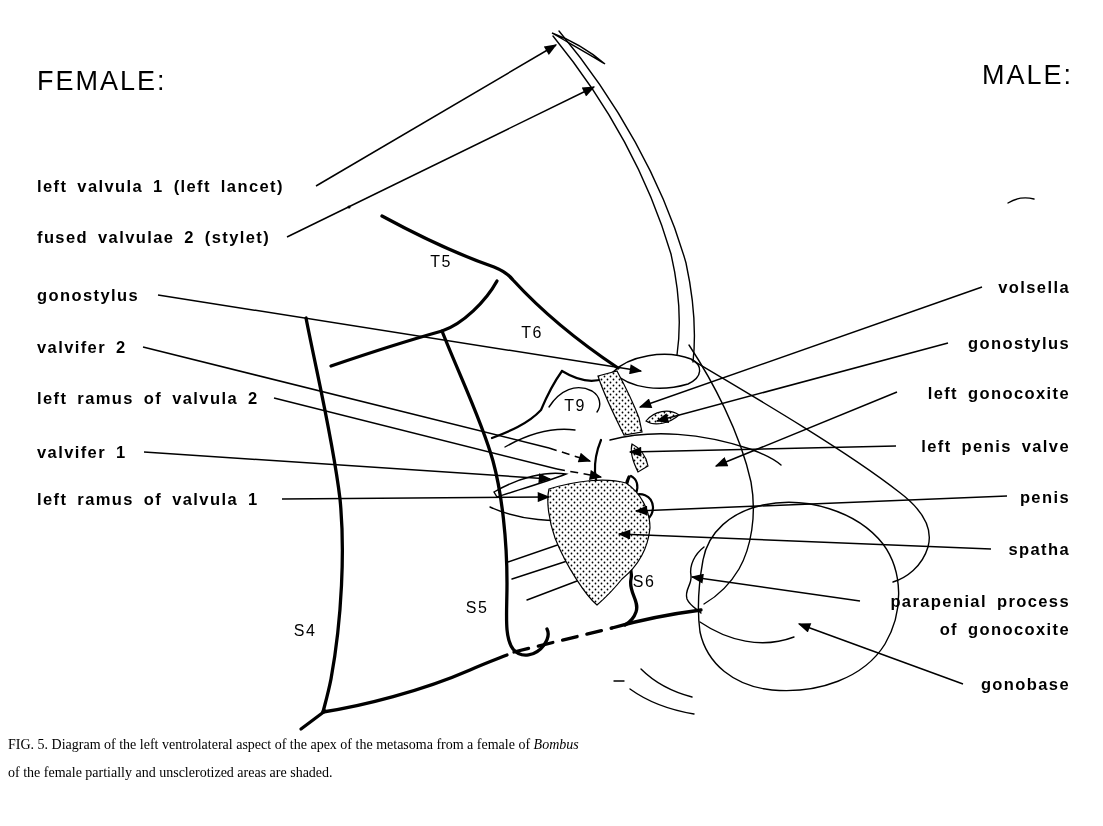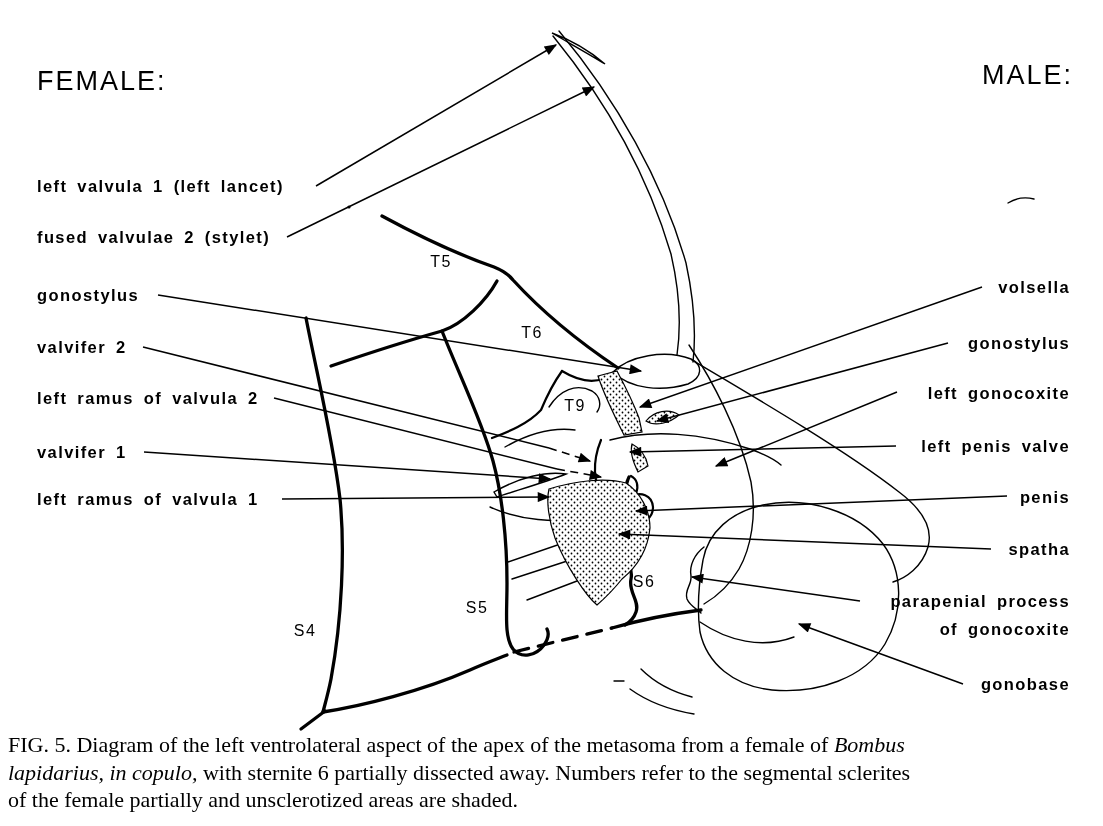--- a/index.html
+++ b/index.html
@@ -12,21 +12,21 @@
   .seg-label{font-size:16px;letter-spacing:1.5px;text-anchor:middle;}
   .ink{stroke:#000;fill:none;}
   .thick{stroke-width:3.3;stroke-linecap:round;}
   .med{stroke-width:2.2;stroke-linecap:round;}
   .thin{stroke-width:1.4;stroke-linecap:round;}
   .leader{stroke:#000;stroke-width:1.5;fill:none;}
   .leader.dashed{stroke-dasharray:8 5.5;}
   .dash-thick{stroke-dasharray:15 10;}
   .stippled{fill:url(#stipple);stroke:#000;stroke-width:1.2;}
   #caption{position:absolute;left:8px;top:731px;width:1090px;
-           font-family:"Liberation Serif",serif;font-size:22px;line-height:27.5px;color:#000;}
+           font-family:"Liberation Serif",serif;font-size:14px;line-height:27.5px;color:#000;}
   #caption .cap-line{white-space:nowrap;}
   .it{font-style:italic;}
 </style>
 </head>
 <body>
 
 <div id="page">
 
   <svg width="1103" height="735" viewBox="0 0 1103 735" xmlns="http://www.w3.org/2000/svg">
     <defs>
@@ -138,17 +138,16 @@
       <text class="seg-label" x="575" y="411">T9</text>
       <text class="seg-label" x="305" y="636">S4</text>
       <text class="seg-label" x="477" y="613">S5</text>
       <text class="seg-label" x="644" y="587">S6</text>
     </g>
   </svg>
 
   
   <div id="caption">
     <div class="cap-line"><span>FIG. 5. Diagram of the left ventrolateral aspect of the apex of the metasoma from a female of </span><span class="it">Bombus</span></div>
-    <div class="cap-line"><span class="it">lapidarius, in copulo,</span><span> with sternite 6 partially dissected away. Numbers refer to the segmental sclerites</span></div>
     <div class="cap-line"><span>of the female partially and unsclerotized areas are shaded.</span></div>
   </div>
 
 </div>
 
 </body></html>

